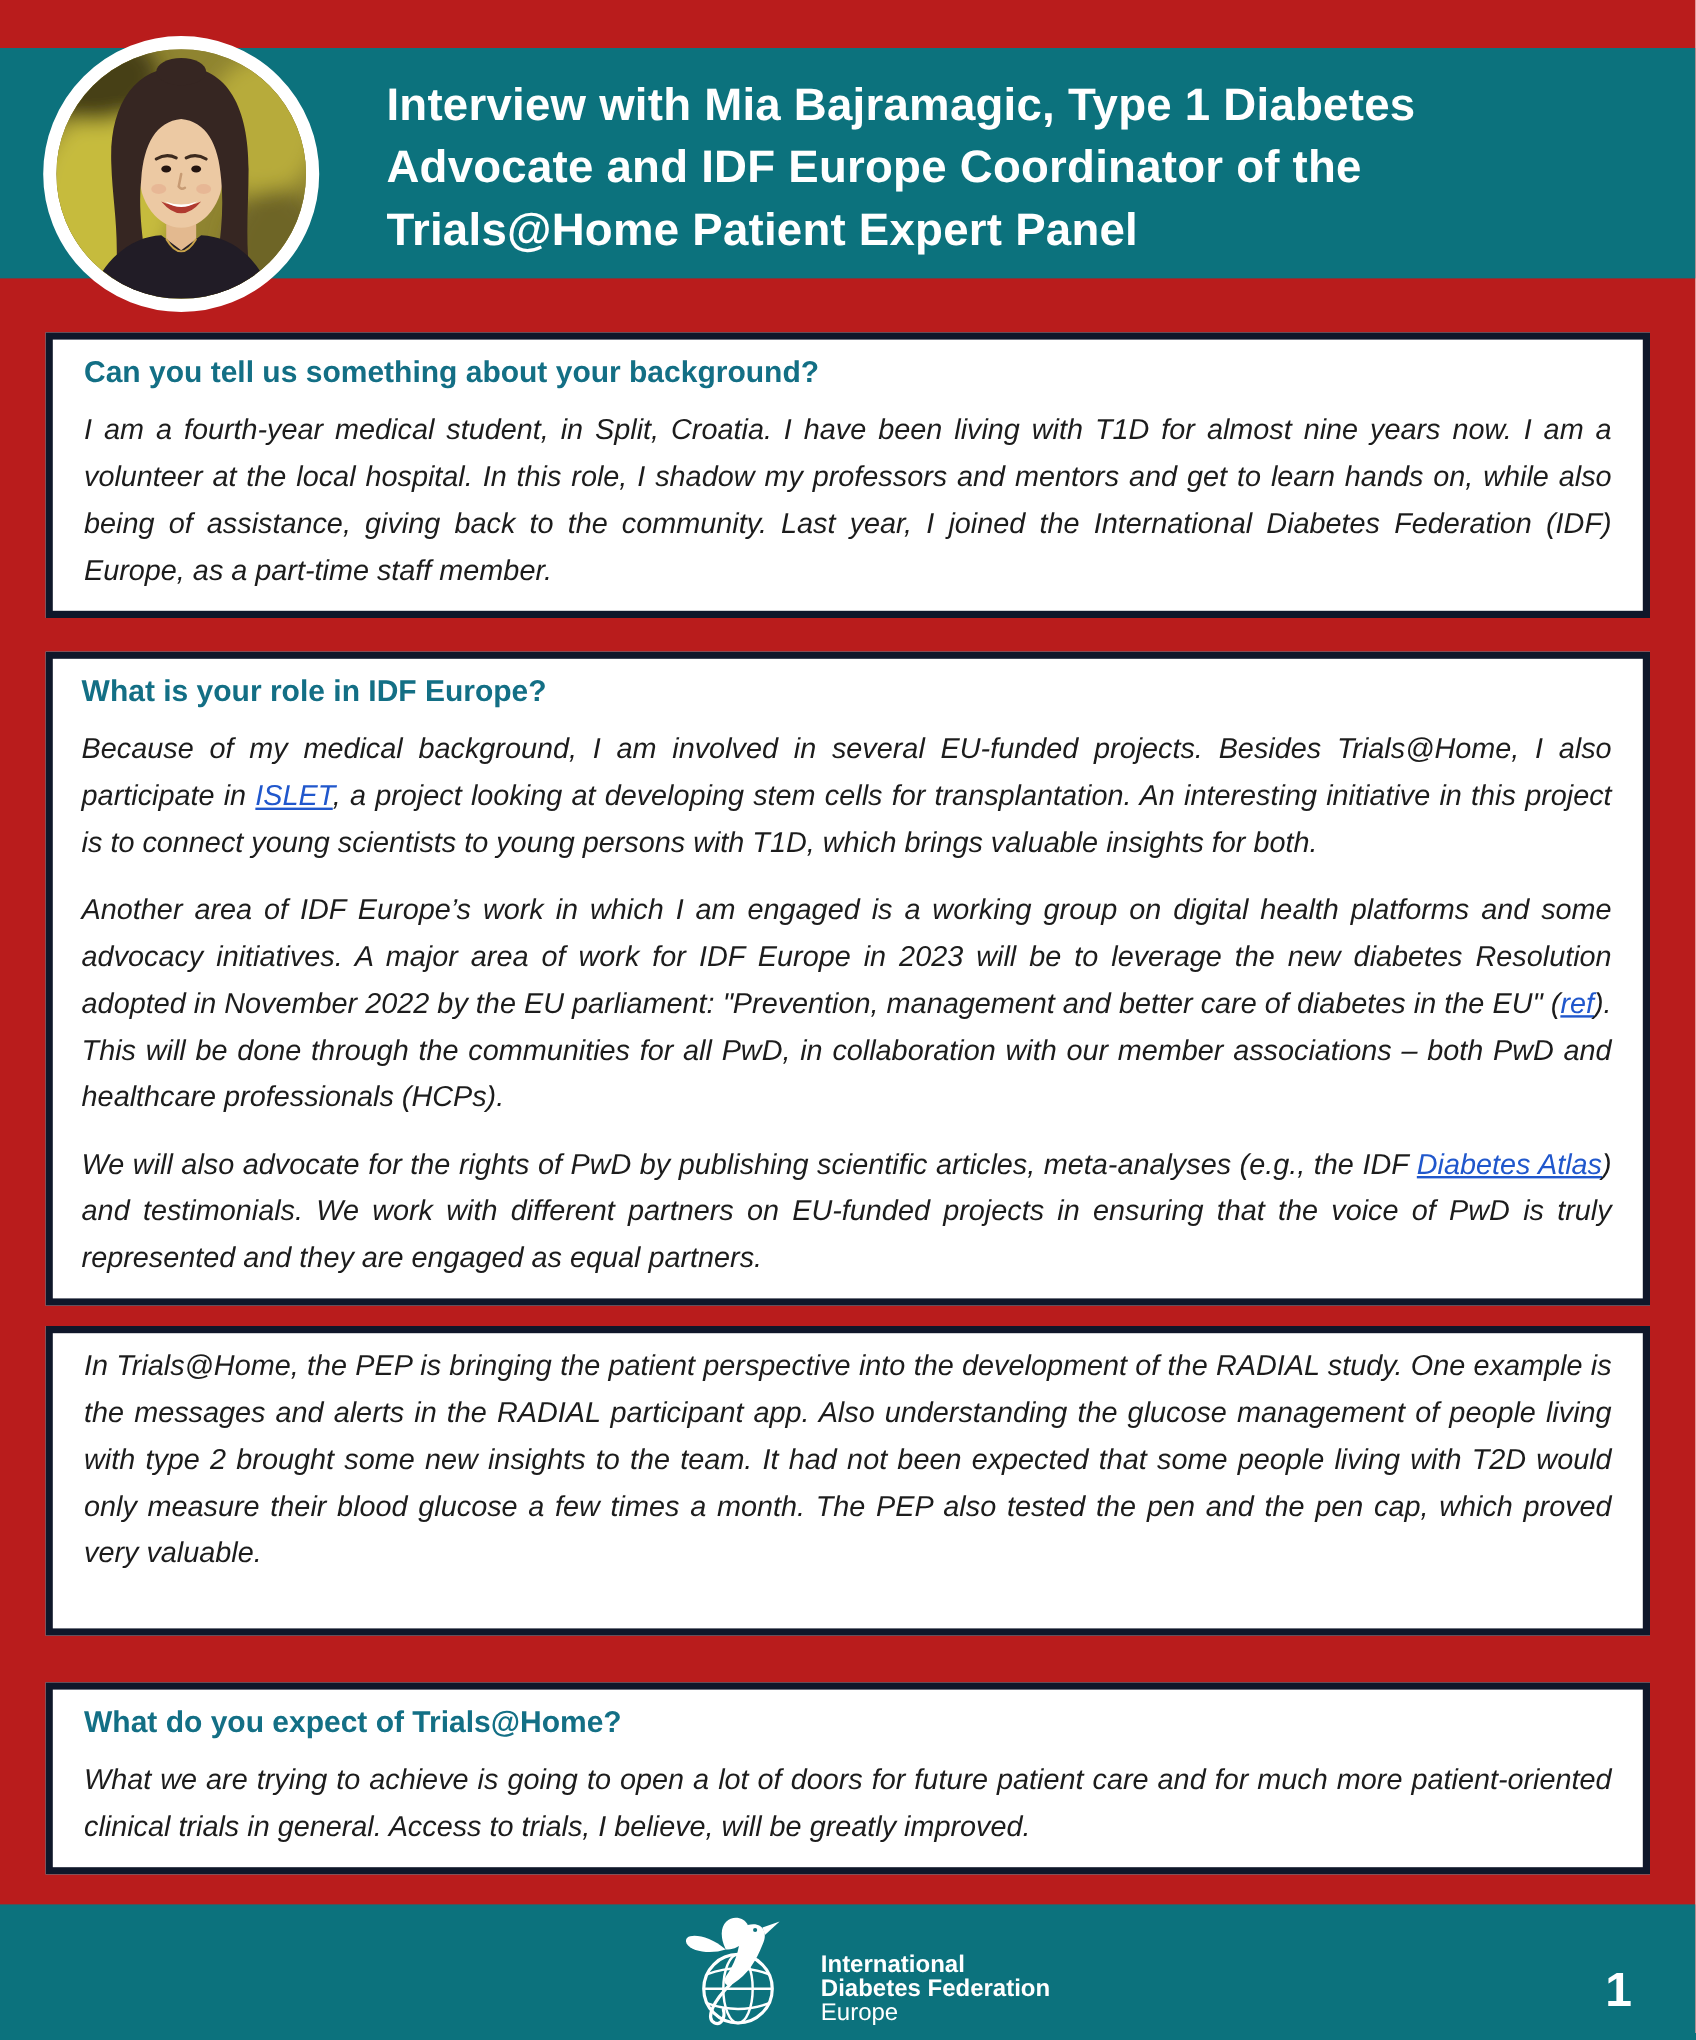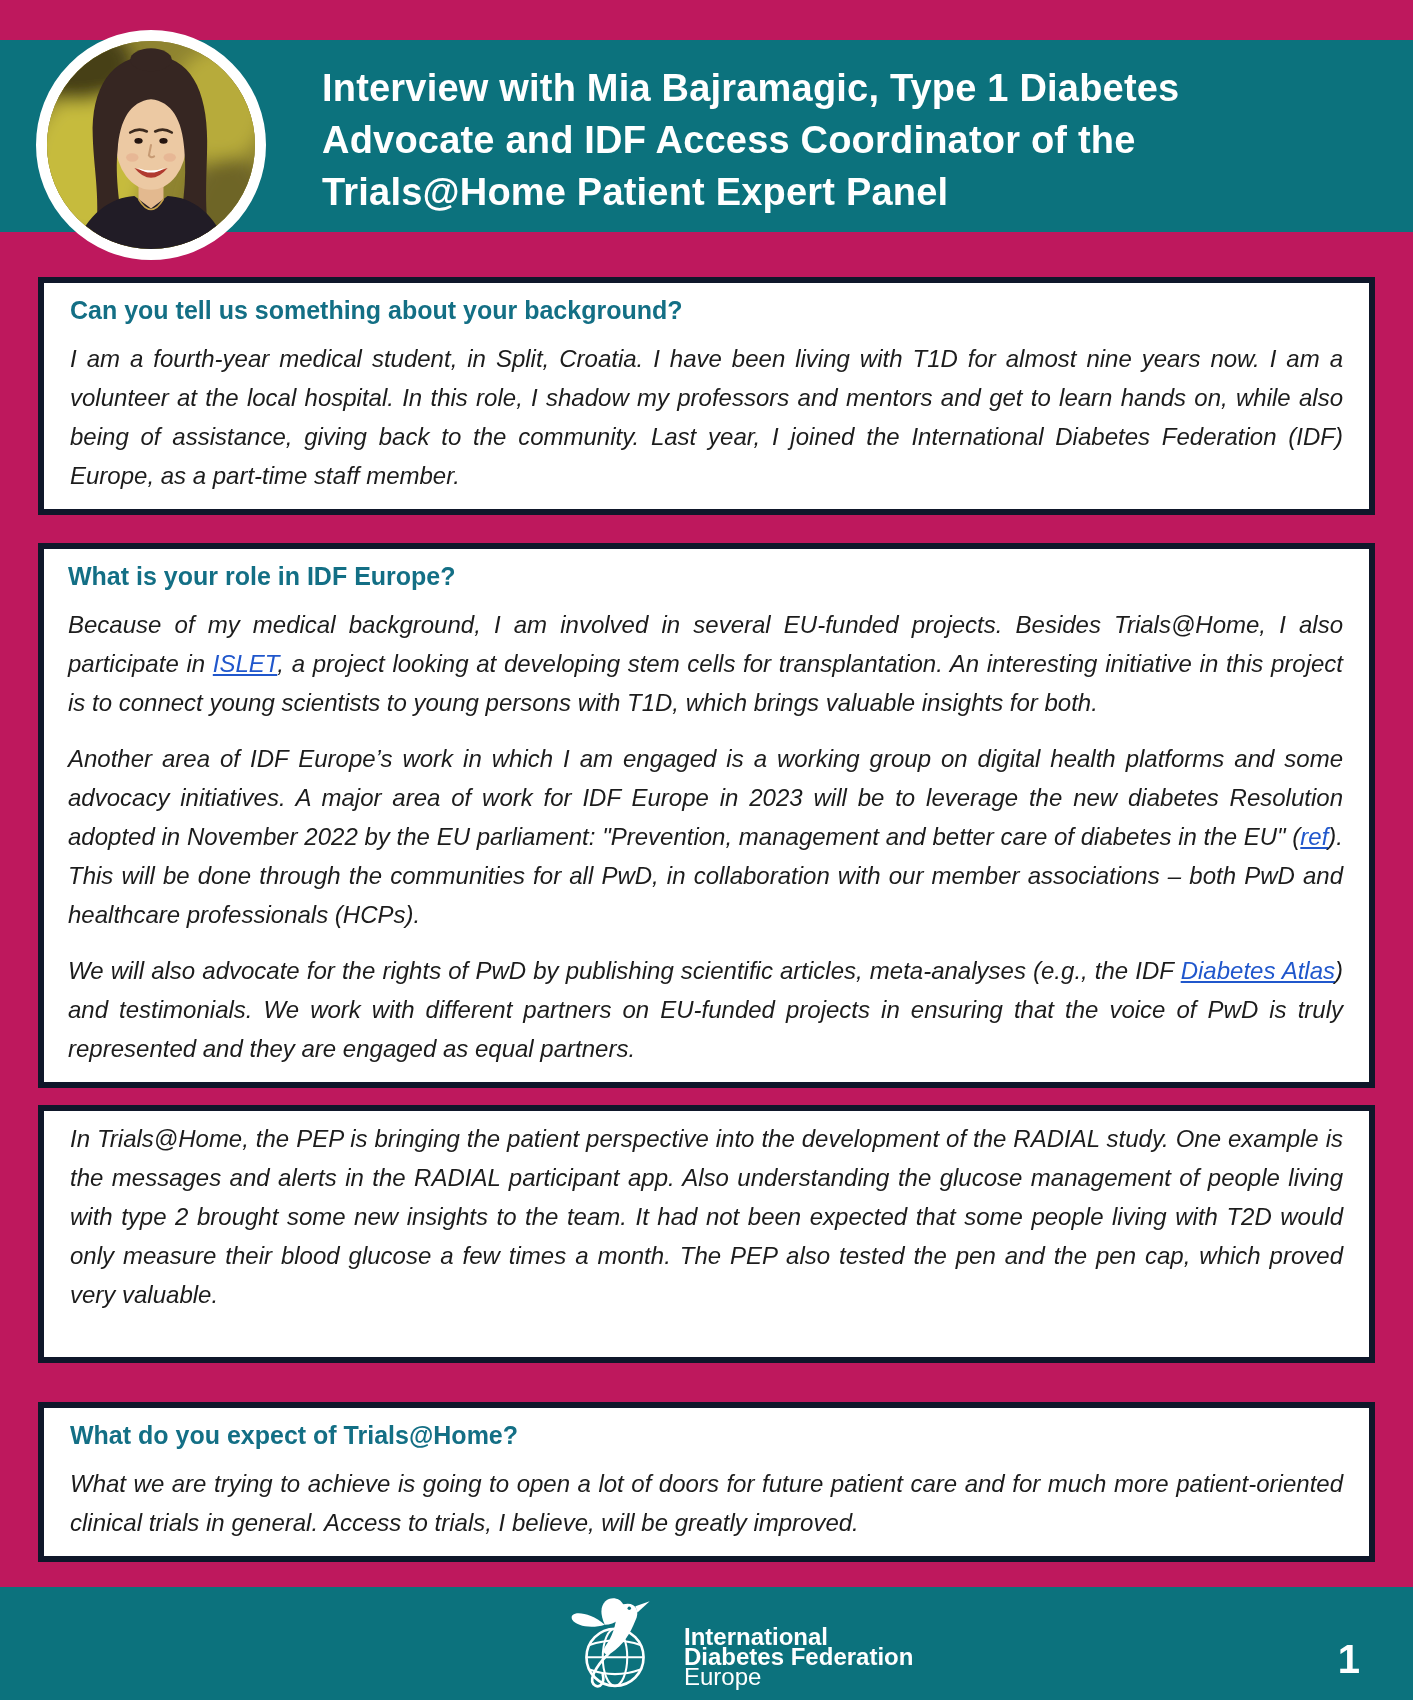--- a/index.html
+++ b/index.html
@@ -1,19 +1,19 @@
 <!DOCTYPE html>
 <html><head>
 <meta charset="utf-8">
 <style>
   html,body{margin:0;padding:0;background:#ffffff;}
   .page{
     position:relative;
     width:1413px;height:1700px;
-    background:#be185d;
+    background:#b91c1c;
     font-family:"Liberation Sans", sans-serif;
     overflow:hidden;
   }
   
   .header-band{
     position:absolute;left:0;top:40px;width:1413px;height:192px;
     background:#0c727d;
   }
   .avatar{
     position:absolute;left:36px;top:30px;width:230px;height:230px;
@@ -52,21 +52,21 @@
   #box-3{top:1402px;min-height:159px;}
   
   .footer-band{
     position:absolute;left:0;top:1587px;width:1413px;height:113px;
     background:#0c727d;
   }
   .idf-logo{position:absolute;left:564px;top:1596px;width:102px;height:94px;}
   .idf-logo svg{display:block;width:100%;height:100%;}
   .logo-text{
     position:absolute;left:684px;top:1627px;
-    color:#ffffff;font-size:24px;line-height:20px;
+    color:#ffffff;font-size:20px;line-height:20px;
   }
   .logo-text .b{font-weight:bold;}
   .page-number{
     position:absolute;right:53px;top:1637px;
     color:#ffffff;font-weight:bold;font-size:40px;line-height:44px;
   }
 </style>
 </head>
 <body>
 
@@ -109,21 +109,21 @@
       <path d="M84,122 Q100,141 116,122 Q100,129 84,122 Z" fill="#b03a30"></path>
       <path d="M87,122 Q100,131 113,122 Q100,127 87,122 Z" fill="#ffffff"></path>
 
       <path d="M26,200 C38,166 62,150 84,149 L100,161 L116,149 C140,150 162,166 174,200 Z" fill="#211c26"></path>
       <path d="M88,152 Q100,172 112,152" stroke="#c9a34a" stroke-width="1.6" fill="none"></path>
     </svg>
   </div>
 
   <div class="page-title">
     <div>Interview with Mia Bajramagic, Type 1 Diabetes</div>
-    <div>Advocate and IDF Access Coordinator of the</div>
+    <div>Advocate and IDF Europe Coordinator of the</div>
     <div>Trials@Home Patient Expert Panel</div>
   </div>
 
   <section class="qa-box" id="box-0">
     <h2>Can you tell us something about your background?</h2>
     <p>I am a fourth-year medical student, in Split, Croatia. I have been living with T1D for almost nine years now. I am a volunteer at the local hospital. In this role, I shadow my professors and mentors and get to learn hands on, while also being of assistance, giving back to the community. Last year, I joined the International Diabetes Federation (IDF) Europe, as a part-time staff member.</p>
   </section>
 
   <section class="qa-box" id="box-1">
     <h2>What is your role in IDF Europe?</h2>

